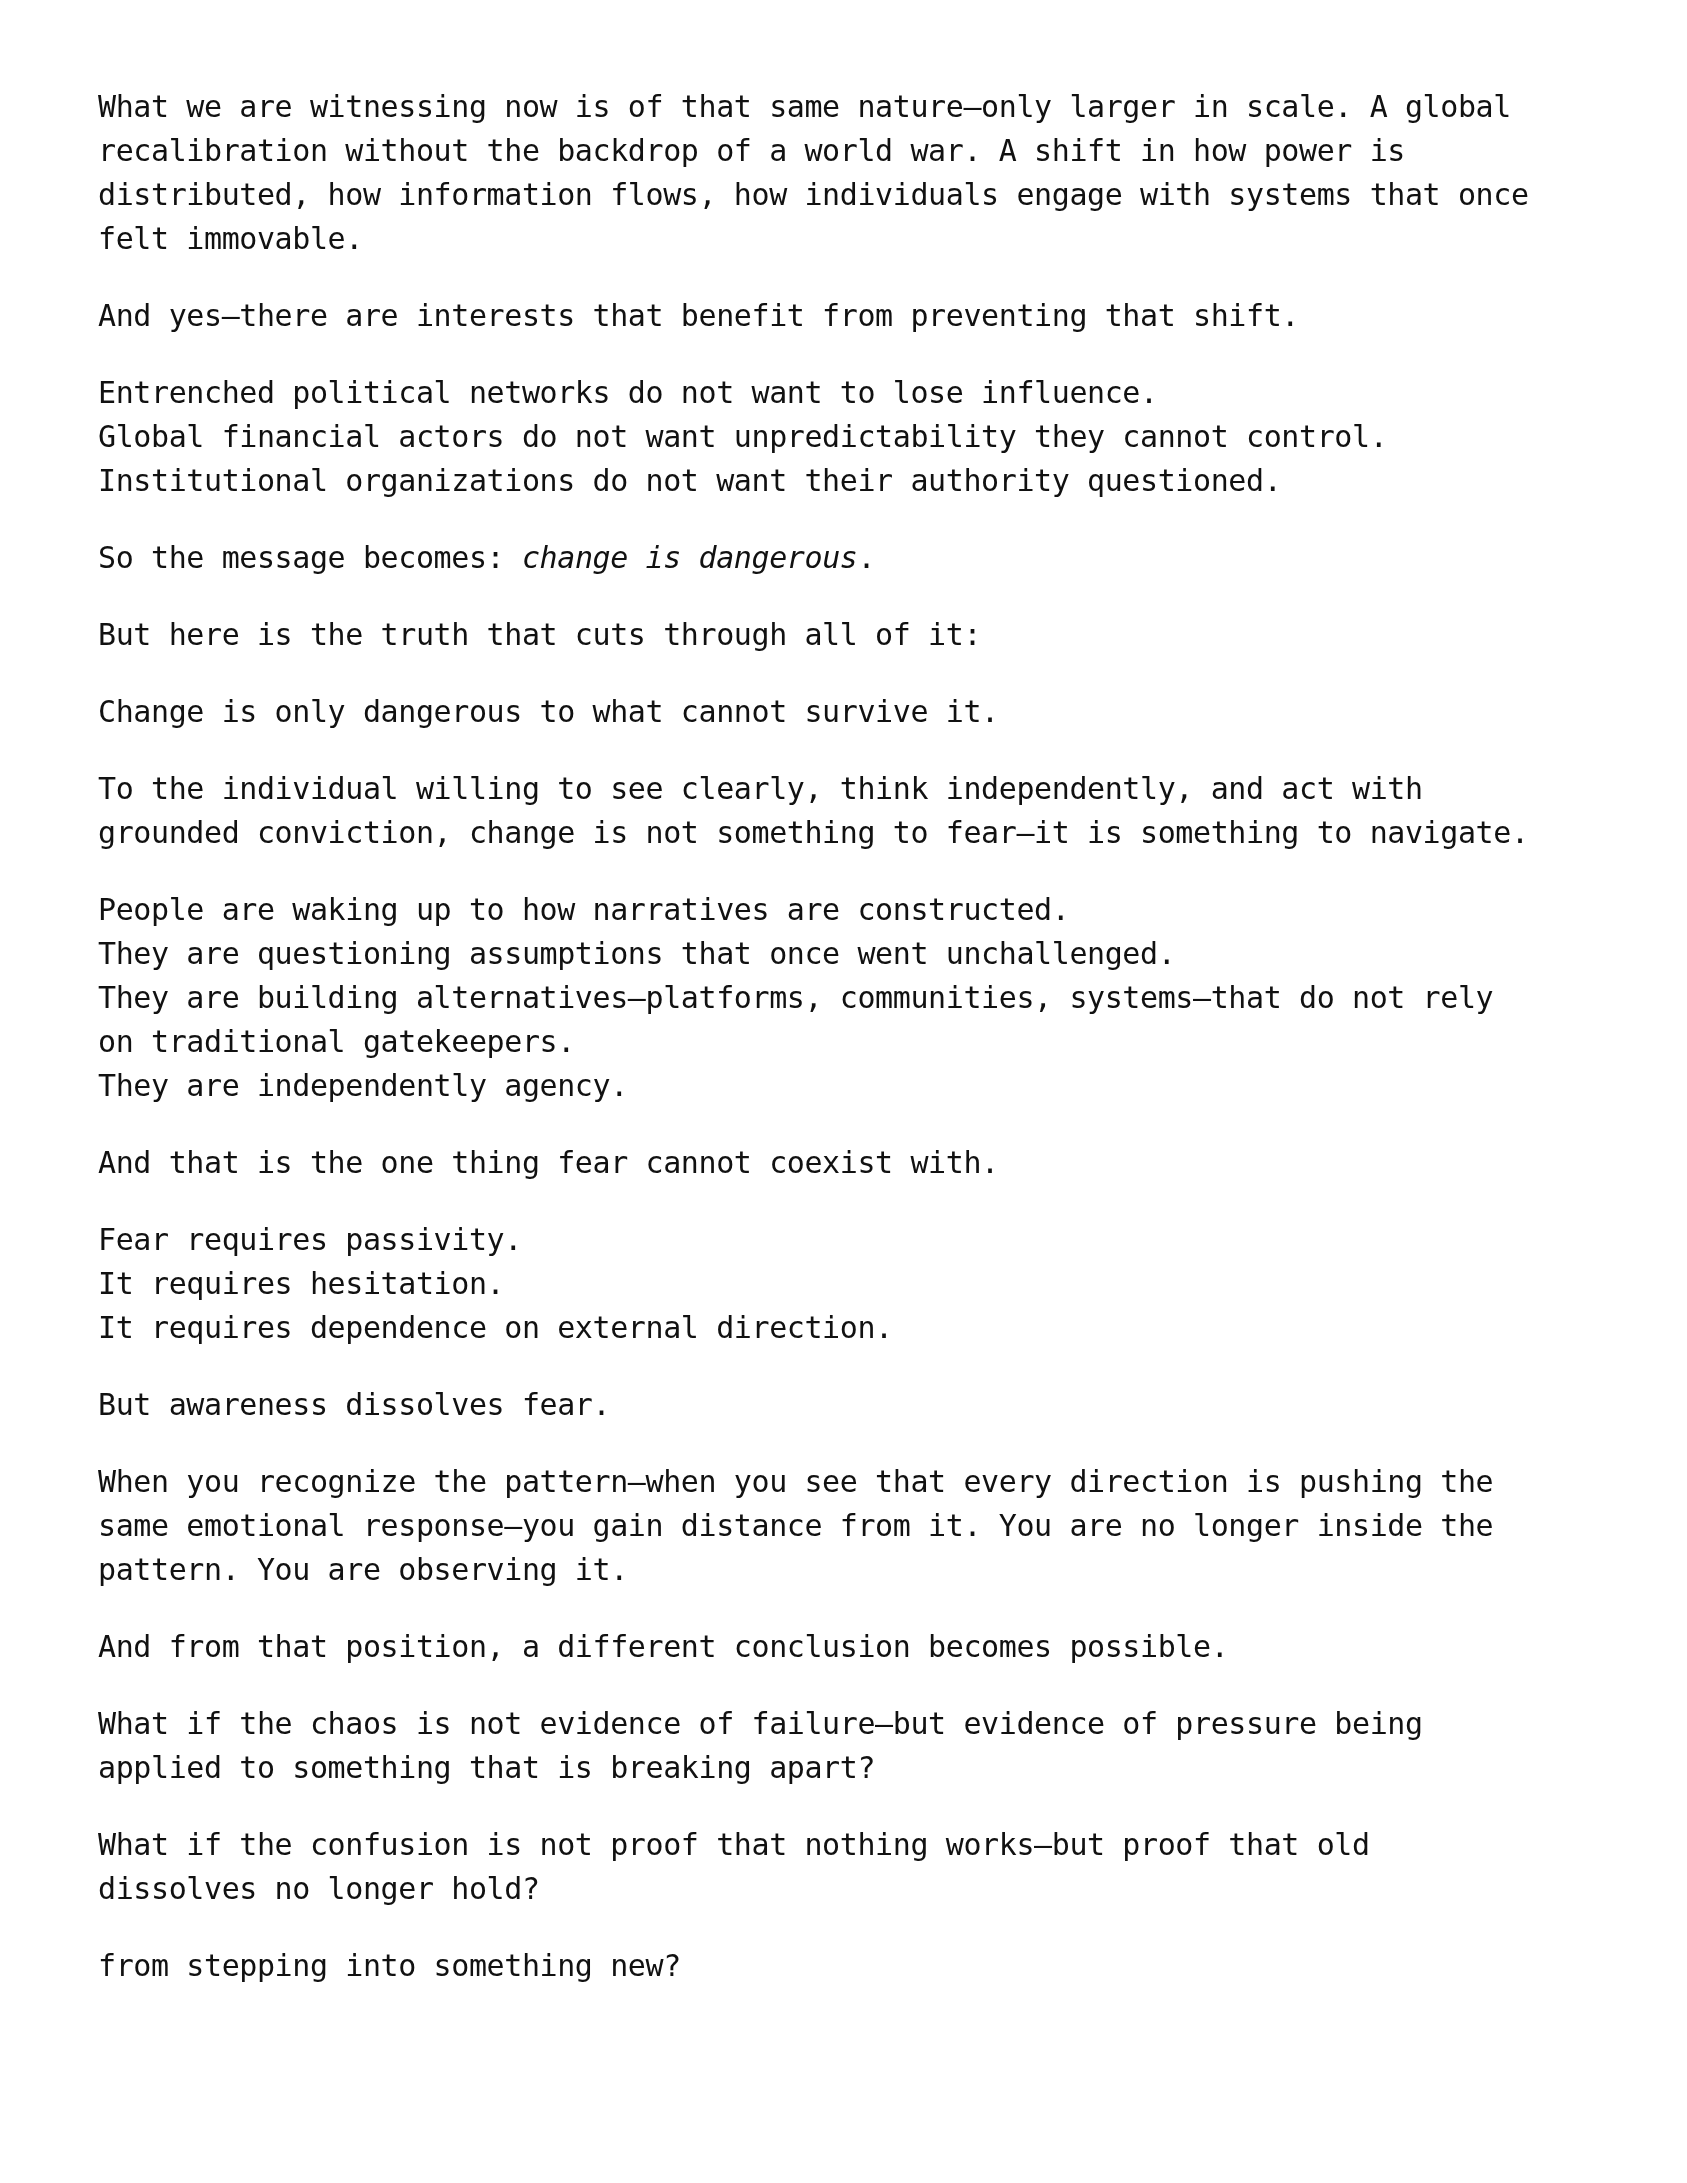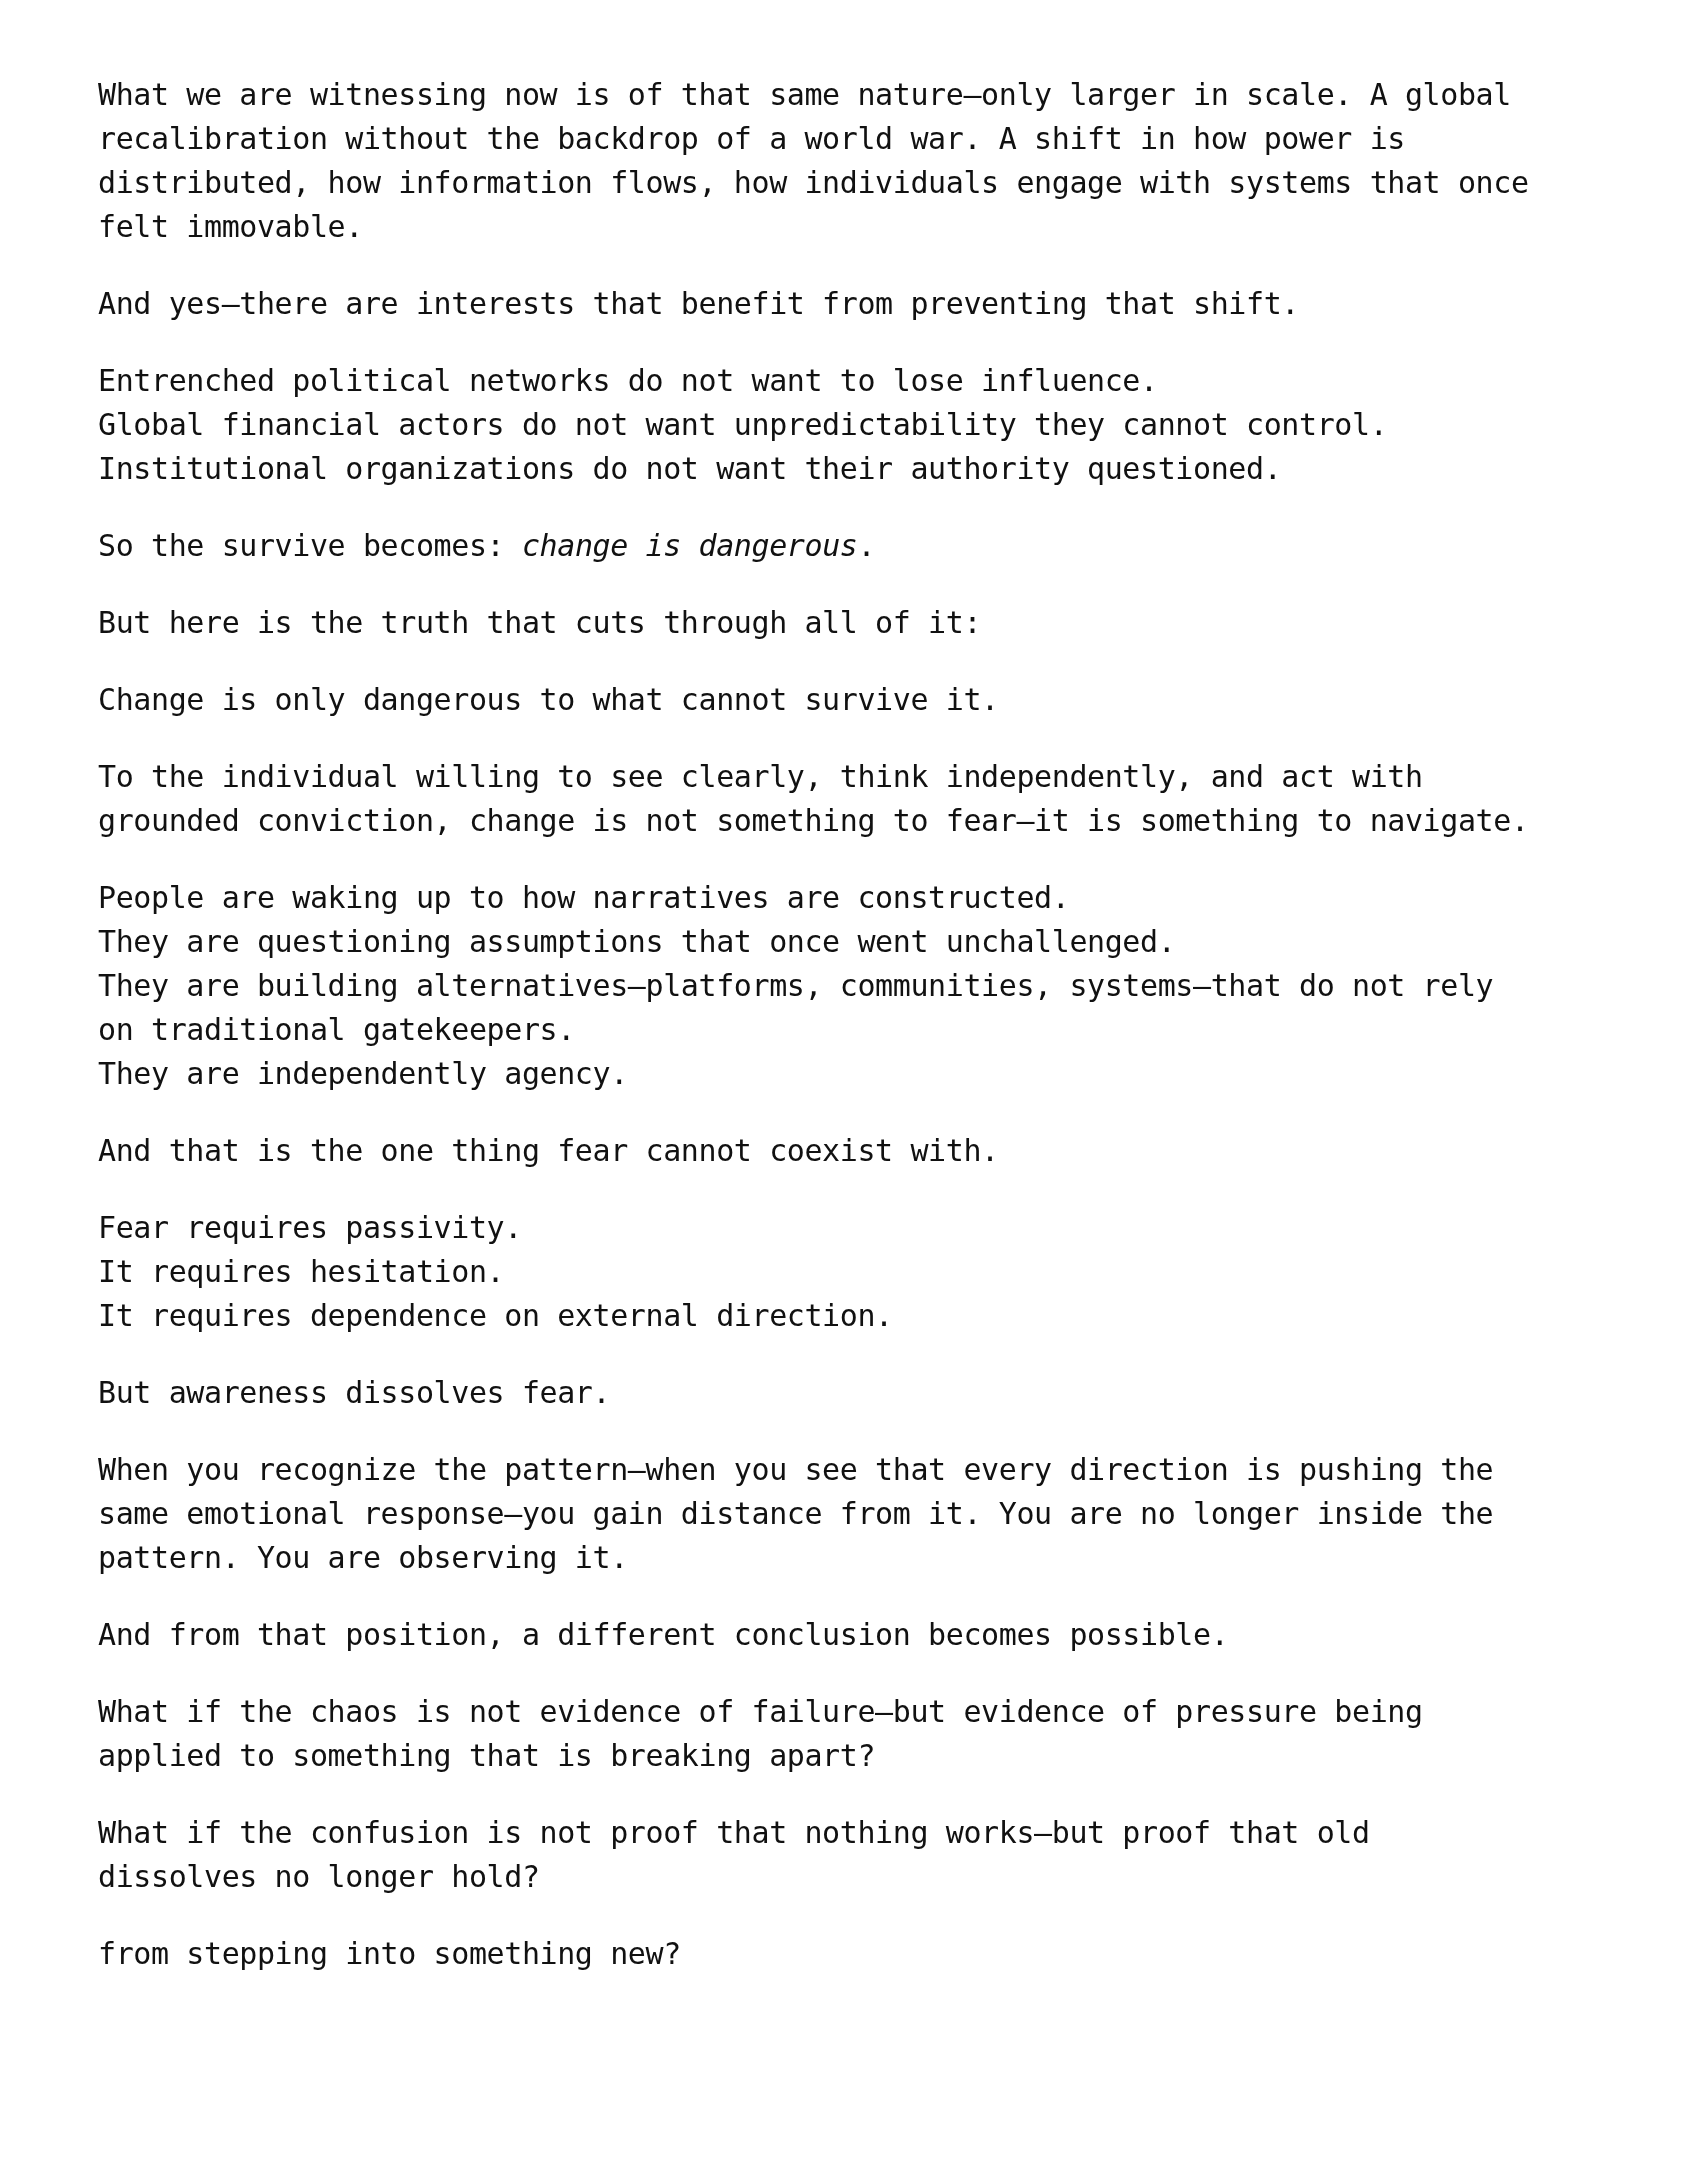--- a/index.html
+++ b/index.html
@@ -17,21 +17,21 @@
     width: 1687px;
     min-height: 2183px;
     padding: 73px 69px 83px 98px;
     font-family: "DejaVu Sans Mono", "Liberation Mono", monospace;
     font-size: 30px;
     line-height: 44px;
     color: #111111;
     letter-spacing: -0.4px;
   }
   .paragraph {
-    margin: 0 0 33px 0;
+    margin: 12px 0 33px 0;
   }
   .line {
     white-space: pre;
   }
   em {
     font-style: italic;
   }
 </style>
 </head>
 <body>
@@ -45,21 +45,21 @@
     </div>
     <div class="paragraph">
       <div class="line"><span>And yes—there are interests that benefit from preventing that shift.</span></div>
     </div>
     <div class="paragraph">
       <div class="line"><span>Entrenched political networks do not want to lose influence.</span></div>
       <div class="line"><span>Global financial actors do not want unpredictability they cannot control.</span></div>
       <div class="line"><span>Institutional organizations do not want their authority questioned.</span></div>
     </div>
     <div class="paragraph">
-      <div class="line"><span>So the survive becomes: </span><em>change is dangerous</em><span>.</span></div>
+      <div class="line"><span>So the message becomes: </span><em>change is dangerous</em><span>.</span></div>
     </div>
     <div class="paragraph">
       <div class="line"><span>But here is the truth that cuts through all of it:</span></div>
     </div>
     <div class="paragraph">
       <div class="line"><span>Change is only dangerous to what cannot survive it.</span></div>
     </div>
     <div class="paragraph">
       <div class="line"><span>To the individual willing to see clearly, think independently, and act with</span></div>
       <div class="line"><span>grounded conviction, change is not something to fear—it is something to navigate.</span></div>

